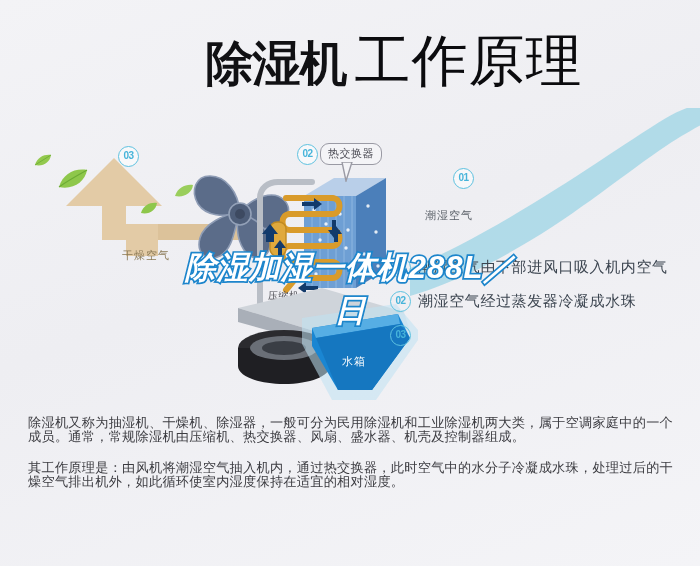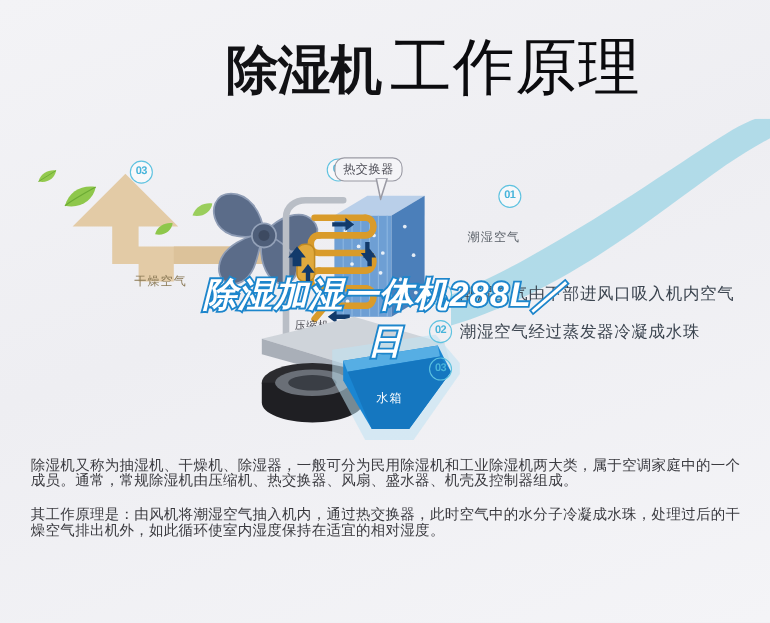--- a/index.html
+++ b/index.html
@@ -95,21 +95,21 @@
     background: rgba(255,255,255,0.55);
     letter-spacing: -0.5px;
   }
   #badge-03-diagram { left: 118px; top: 20px; }
   #badge-02-diagram { left: 297px; top: 18px; }
   #badge-01-diagram { left: 453px; top: 42px; }
 
   
   .callout {
     position: absolute;
-    left: 304px; top: 17px;
+    left: 320px; top: 17px;
     padding: 2px 7px 3px 7px;
     border: 1.4px solid #9a9aa4;
     border-radius: 9px;
     background: #f4f4f7;
     font-size: 11px;
     color: #4c4c55;
     letter-spacing: 0.5px;
   }
   .callout-tail {
     position: absolute;

